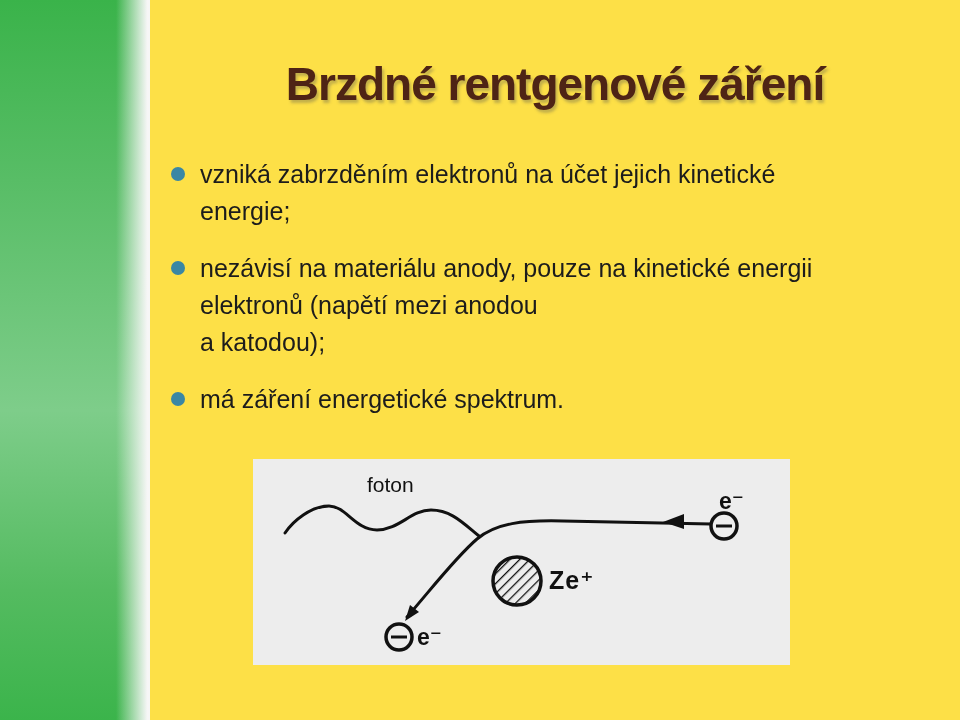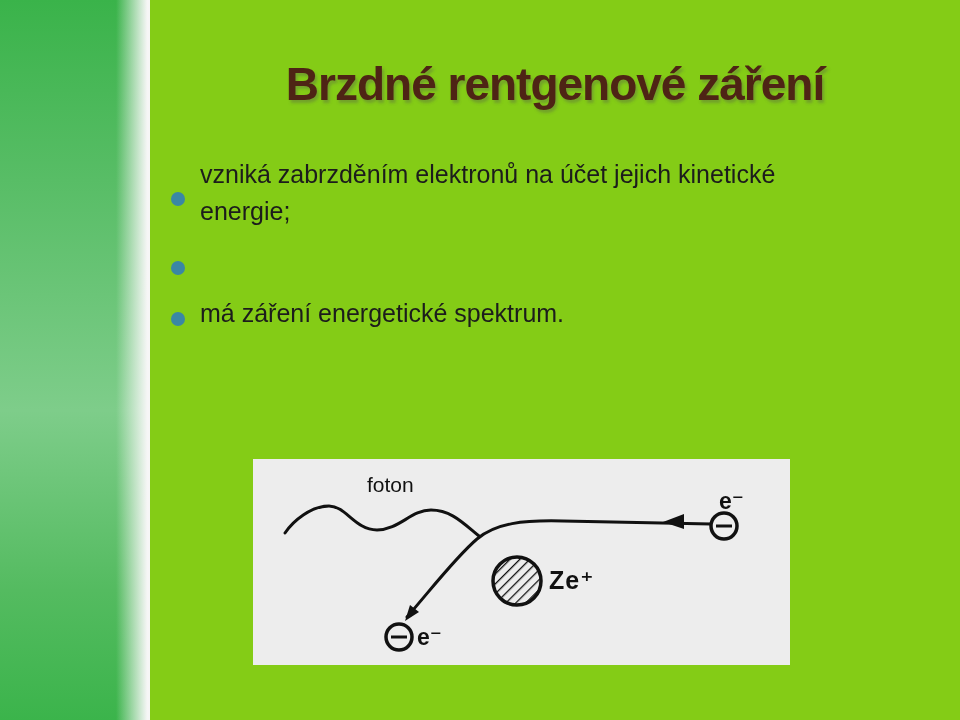--- a/index.html
+++ b/index.html
@@ -3,21 +3,21 @@
 <meta charset="utf-8">
 <style>
   * { margin: 0; padding: 0; box-sizing: border-box; }
   html, body { width: 960px; height: 720px; }
   body { font-family: "Liberation Sans", "DejaVu Sans", sans-serif; }
 
   .slide {
     position: relative;
     width: 960px;
     height: 720px;
-    background: #84cc16;
+    background: #fde047;
     overflow: hidden;
   }
 
   
   .green-bar {
     position: absolute;
     left: 0; top: 0;
     width: 150px; height: 720px;
     background: linear-gradient(180deg, #3ab34a 0%, #58bd66 25%, #7ecd8a 57%, #54bb60 82%, #3bb44b 100%);
   }
@@ -40,21 +40,21 @@
   }
 
   .bullets {
     position: absolute;
     left: 171px; top: 156px;
     width: 762px;
     list-style: none;
   }
   .bullets li {
     display: flex;
-    align-items: center;
+    align-items: flex-start;
     margin-bottom: 20px;
   }
   .bullet-dot {
     flex: 0 0 14px;
     width: 14px; height: 14px;
     margin-top: 11px;
     margin-right: 15px;
     border-radius: 50%;
     background: #3a87a4;
   }
@@ -88,20 +88,23 @@
   <h1 class="title">Brzdné rentgenové záření</h1>
 
   <ul class="bullets">
     <li>
       <span class="bullet-dot"></span>
       <span class="bullet-text">vzniká zabrzděním elektronů na účet jejich kinetické
 energie;</span>
     </li>
     <li>
       <span class="bullet-dot"></span>
+      <span class="bullet-text">nezávisí na materiálu anody, pouze na kinetické energii
+elektronů (napětí mezi anodou
+a katodou);</span>
     </li>
     <li>
       <span class="bullet-dot"></span>
       <span class="bullet-text">má záření energetické spektrum.</span>
     </li>
   </ul>
 
   <div class="diagram">
     <svg viewBox="0 0 537 206" xmlns="http://www.w3.org/2000/svg">
       <defs>

